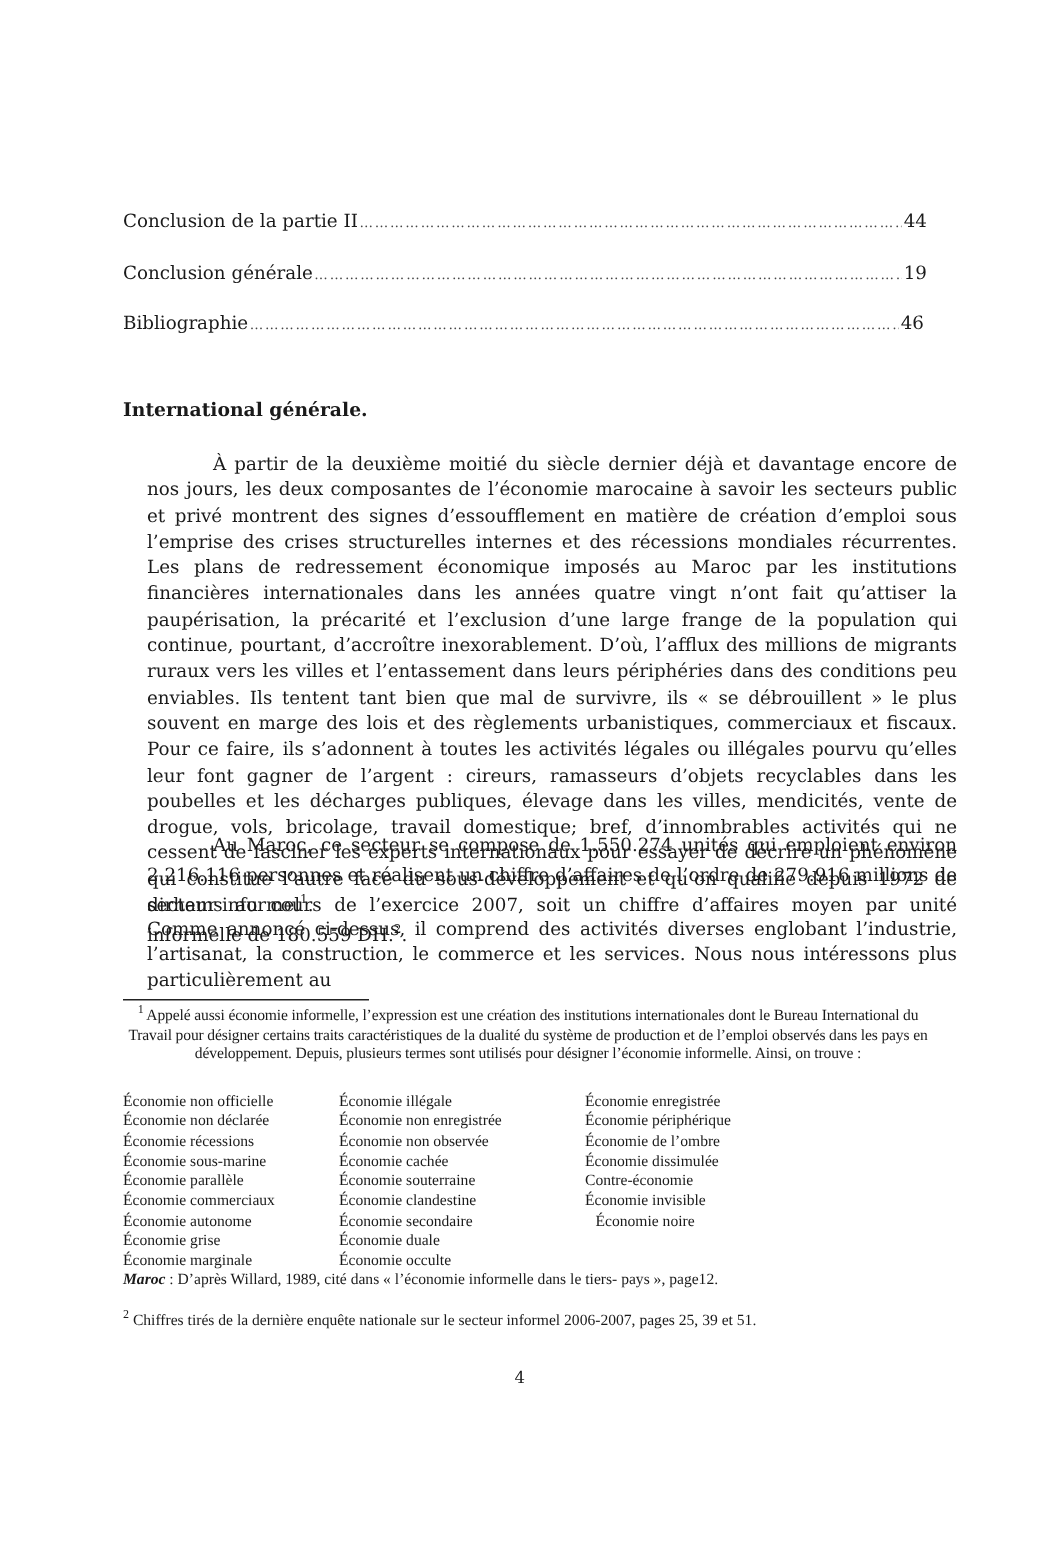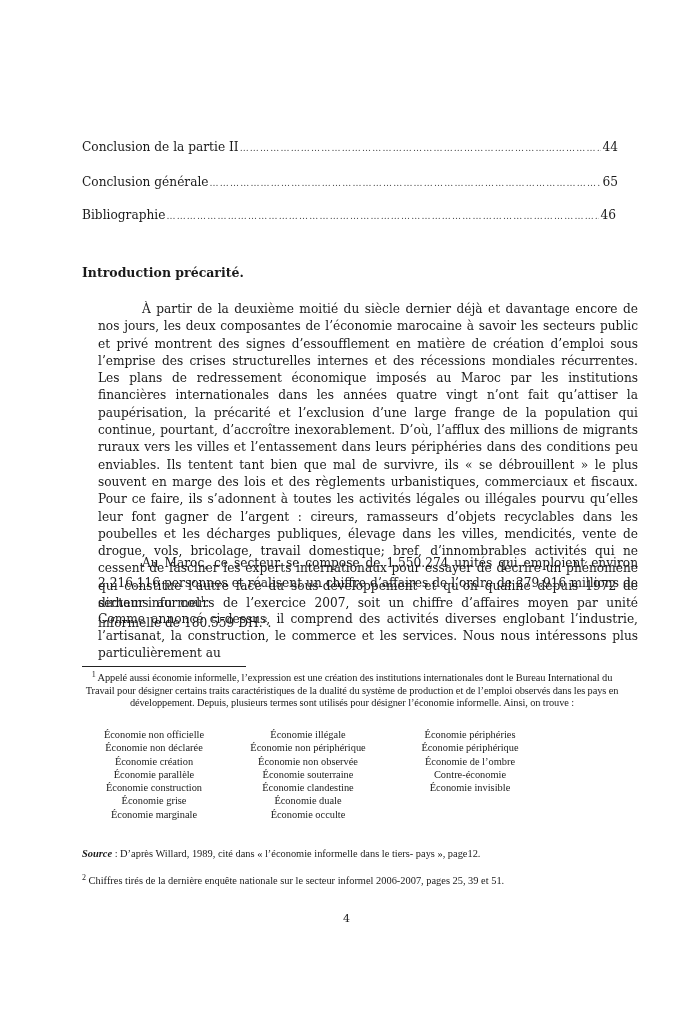--- a/index.html
+++ b/index.html
@@ -18,21 +18,21 @@
   .para2 { top: 553px; line-height: 20px; }
   .para2b { top: 611px; line-height: 17px; }
   .indent { text-indent: 44px; }
   sup { font-size: 8px; line-height: 0; }
   .fn-rule { position: absolute; left: 82px; top: 666px; width: 164px; border-top: 1px solid #222; }
   .fn { position: absolute; left: 82px; width: 540px; font-family: "Liberation Serif", serif;
         font-size: 10.4px; line-height: 12.6px; letter-spacing: -0.1px; }
   .fn1 { top: 672px; text-align: center; }
   .fn-grid { position: absolute; left: 82px; top: 728px; font-family: "Liberation Serif", serif;
              font-size: 10.4px; line-height: 13.3px; }
-  .fn-grid .row { display: flex; height: 13.3px; text-align: center; }
+  .fn-grid .row { display: flex; height: 13.3px; }
   .fn-grid .c1 { width: 144px; }
   .fn-grid .c2 { width: 164px; }
   .fn-grid .c3 { width: 160px; }
   .fn-source { position: absolute; left: 82px; top: 848px; font-family: "Liberation Serif", serif; font-size: 10.4px; }
   .fn-source b { font-style: italic; }
   .fn2 { position: absolute; left: 82px; top: 875px; font-family: "Liberation Serif", serif; font-size: 10.4px; }
   .page-num { position: absolute; left: 343px; top: 912px; font-size: 11px; }
 </style>
 </head>
 <body>
@@ -40,76 +40,86 @@
 <div class="page">
 
   <div class="toc-row" style="top:140px">
     <span class="toc-label">Conclusion de la partie II</span>
     <span class="toc-dots"></span>
     <span class="toc-page">44</span>
   </div>
   <div class="toc-row" style="top:175px">
     <span class="toc-label">Conclusion générale</span>
     <span class="toc-dots"></span>
-    <span class="toc-page">65</span>
+    <span class="toc-page">19</span>
   </div>
   <div class="toc-row" style="top:208px;width:534px">
     <span class="toc-label">Bibliographie</span>
     <span class="toc-dots"></span>
     <span class="toc-page">46</span>
   </div>
 
-  <div class="heading">Introduction précarité.</div>
+  <div class="heading">International générale.</div>
 
   <div class="para para1 indent"><span>À partir de la deuxième moitié du siècle dernier déjà et davantage encore de nos jours, les deux composantes de l’économie marocaine à savoir les secteurs public et privé  montrent des signes d’essoufflement en matière de création d’emploi sous l’emprise des crises structurelles internes et des récessions mondiales récurrentes. Les plans de redressement économique imposés au Maroc par les institutions financières internationales dans les années quatre vingt n’ont fait qu’attiser la paupérisation, la précarité et l’exclusion d’une large frange de la population qui continue, pourtant,  d’accroître inexorablement. D’où, l’afflux des millions de migrants ruraux vers les villes et l’entassement dans leurs périphéries dans des conditions peu enviables. Ils tentent tant bien que mal de survivre, ils « se débrouillent » le plus souvent en marge des lois et des règlements urbanistiques, commerciaux et fiscaux. Pour ce faire, ils s’adonnent à toutes les activités légales ou illégales pourvu qu’elles leur font gagner de l’argent : cireurs, ramasseurs d’objets recyclables dans les poubelles et les décharges publiques, élevage dans les villes, mendicités, vente de drogue, vols, bricolage, travail domestique; bref, d’innombrables activités qui ne cessent de fasciner les experts internationaux pour essayer de décrire un phénomène qui constitue l’autre face du sous-développement et qu’on qualifie depuis 1972 de secteur informel</span><sup>1</sup>.</div>
 
   <div class="para para2 indent"><span>Au Maroc, ce secteur se compose de 1.550.274 unités qui emploient environ 2.216.116 personnes et réalisent un chiffre d’affaires de l’ordre de 279.916 millions de dirhams  au cours de l’exercice 2007,  soit un chiffre d’affaires moyen par unité informelle de 180.559  DH.</span><sup>2</sup>.</div>
 
   <div class="para para2b">Comme annoncé ci-dessus, il comprend des activités diverses englobant l’industrie, l’artisanat, la construction, le commerce et les services. Nous nous intéressons plus particulièrement au</div>
 
   <div class="fn-rule"></div>
 
   <div class="fn fn1"><sup>1</sup><span> Appelé aussi économie informelle, l’expression est une création des institutions internationales dont le Bureau International du Travail pour désigner certains traits caractéristiques de la dualité du système de production et de l’emploi observés dans les pays en développement. Depuis, plusieurs termes sont utilisés pour désigner l’économie informelle. Ainsi, on trouve :</span></div>
 
   <div class="fn-grid" id="terms-grid">
       <div class="row">
         <span class="c1">Économie non officielle</span>
         <span class="c2">Économie illégale</span>
-        <span class="c3">Économie périphéries</span>
+        <span class="c3">Économie enregistrée</span>
       </div>
       <div class="row">
         <span class="c1">Économie non déclarée</span>
-        <span class="c2">Économie non périphérique</span>
+        <span class="c2">Économie non enregistrée</span>
         <span class="c3">Économie périphérique</span>
       </div>
       <div class="row">
-        <span class="c1">Économie création</span>
+        <span class="c1">Économie récessions</span>
         <span class="c2">Économie non observée</span>
         <span class="c3">Économie de l’ombre</span>
+      </div>
+      <div class="row">
+        <span class="c1">Économie sous-marine</span>
+        <span class="c2">Économie cachée</span>
+        <span class="c3">Économie dissimulée</span>
       </div>
       <div class="row">
         <span class="c1">Économie parallèle</span>
         <span class="c2">Économie souterraine</span>
         <span class="c3">Contre-économie</span>
       </div>
       <div class="row">
-        <span class="c1">Économie construction</span>
+        <span class="c1">Économie commerciaux</span>
         <span class="c2">Économie clandestine</span>
         <span class="c3">Économie invisible</span>
+      </div>
+      <div class="row">
+        <span class="c1">Économie autonome</span>
+        <span class="c2">Économie secondaire</span>
+        <span class="c3" style="padding-left: 7px;">Économie noire</span>
       </div>
       <div class="row">
         <span class="c1">Économie grise</span>
         <span class="c2">Économie duale</span>
         <span class="c3"></span>
       </div>
       <div class="row">
         <span class="c1">Économie marginale</span>
         <span class="c2">Économie occulte</span>
         <span class="c3"></span>
       </div>
     </div>
 
-  <div class="fn-source"><b>Source</b><span> : D’après Willard, 1989, cité dans « l’économie informelle dans le tiers- pays », page12.</span></div>
+  <div class="fn-source"><b>Maroc</b><span> : D’après Willard, 1989, cité dans « l’économie informelle dans le tiers- pays », page12.</span></div>
 
   <div class="fn2"><sup>2</sup><span> Chiffres tirés de la dernière enquête nationale sur le secteur informel 2006-2007, pages 25, 39 et 51.</span></div>
 
   <div class="page-num">4</div>
 </div>
 
 </body></html>

